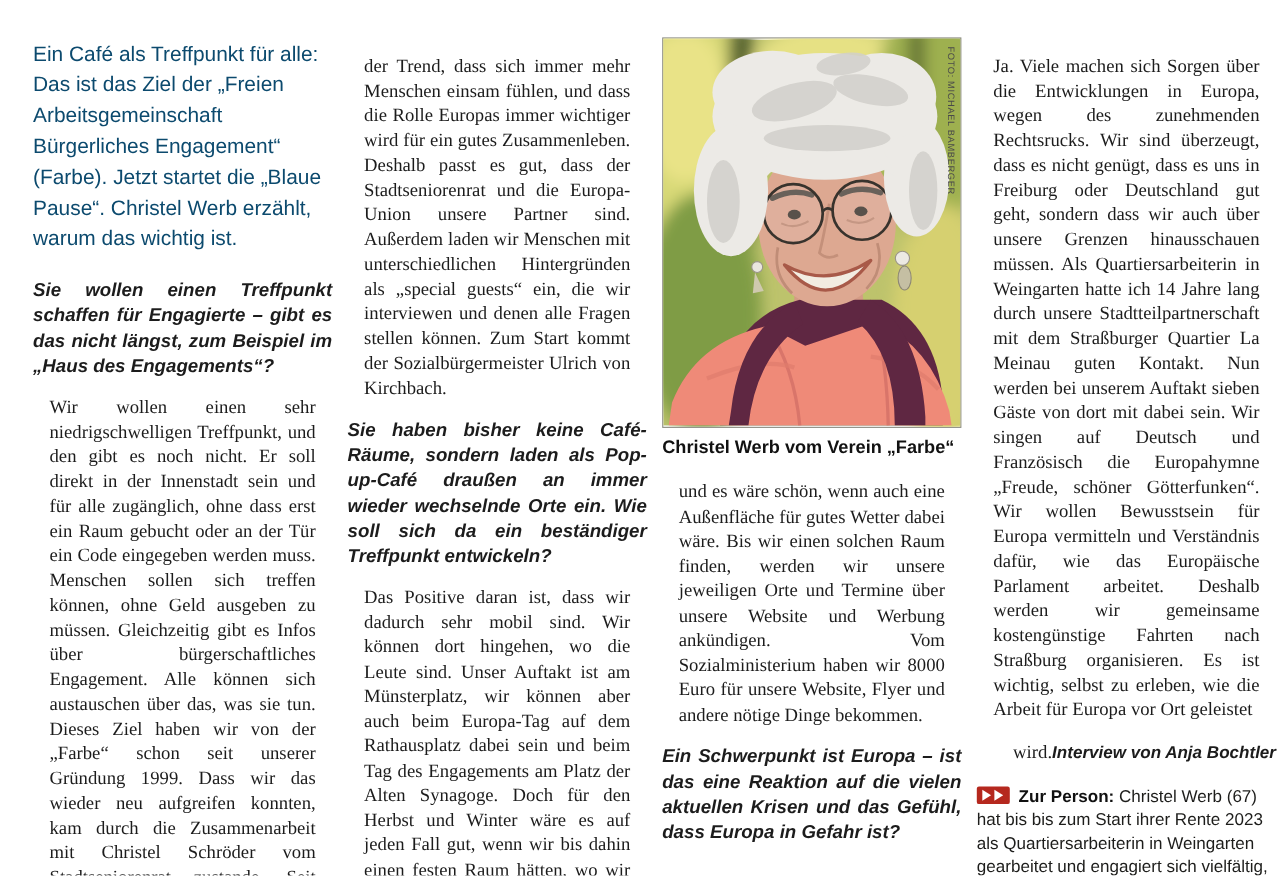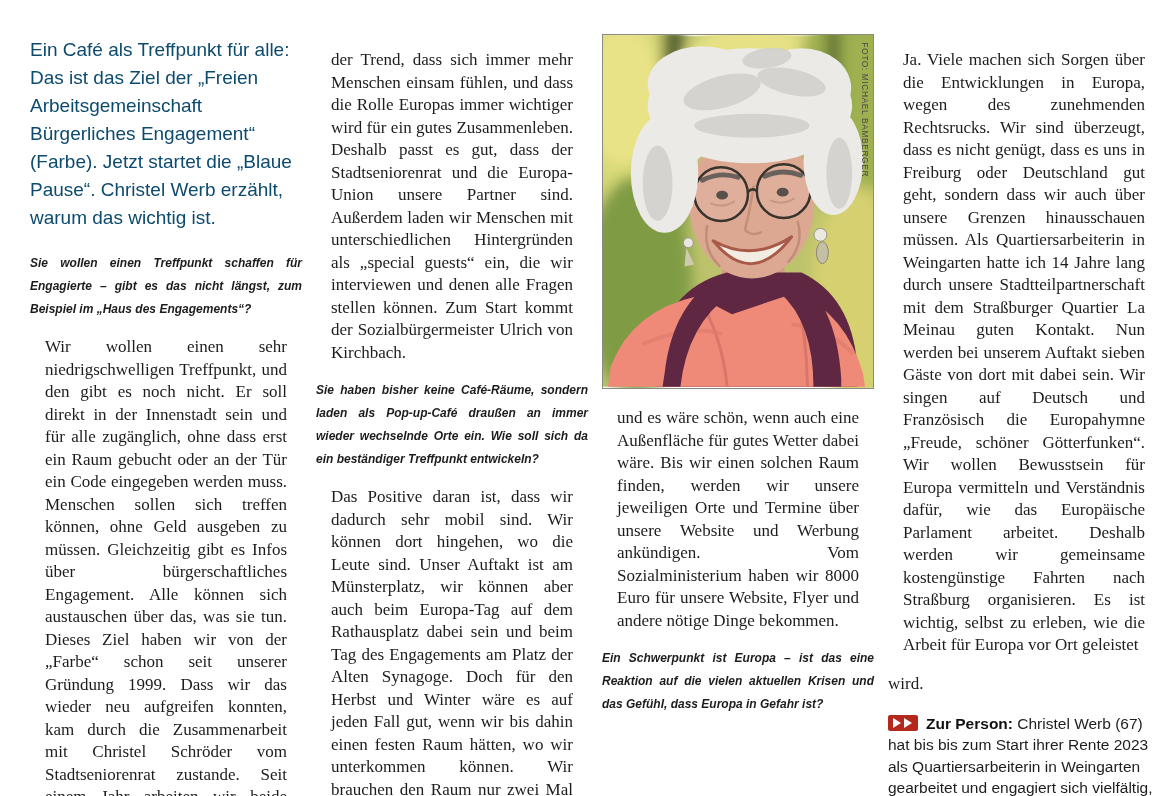--- a/index.html
+++ b/index.html
@@ -30,21 +30,21 @@
 
   .lead {
     font-family: "Liberation Sans", sans-serif;
     font-size: 19px; line-height: 28px;
     color: #0c4a6e;
     margin: 2px 0 20px 0;
   }
   .question {
     font-family: "Liberation Sans", sans-serif;
     font-weight: 700; font-style: italic;
-    font-size: 12px; line-height: 23px;
+    font-size: 17px; line-height: 23px;
     text-align: justify;
     margin: 0 0 4px 0;
     hyphens: auto;
   }
   .bodytext {
     font-size: 17px; line-height: 22.5px;
     text-align: justify;
     margin: 15px;
     hyphens: auto;
   }
@@ -56,21 +56,21 @@
   .photo-frame svg { display: block; }
   .caption {
     font-family: "Liberation Sans", sans-serif;
     font-weight: 700;
     font-size: 16.5px; line-height: 21px;
     margin-top: 8px;
     color: #111;
   }
 
   .lastline {
-    display: flex; justify-content: space-between; align-items: baseline;
+    display: flex; justify-content: flex-end; align-items: baseline;
     font-size: 17px; line-height: 23px;
   }
   .byline {
     font-family: "Liberation Sans", sans-serif;
     font-weight: 700; font-style: italic;
     font-size: 15.5px;
   }
 
   .infobox {
     font-family: "Liberation Sans", sans-serif;
@@ -179,28 +179,30 @@
               <ellipse cx="55" cy="148" rx="15" ry="38"></ellipse>
               <ellipse cx="238" cy="138" rx="13" ry="36"></ellipse>
               <ellipse cx="150" cy="90" rx="58" ry="12"></ellipse>
               <ellipse cx="165" cy="22" rx="25" ry="10" transform="rotate(-8 165 22)"></ellipse>
             </g>
           </g>
 
           <text transform="rotate(90 261 6)" x="261" y="6" font-family="Liberation Sans, sans-serif" font-size="8.5" fill="#4a4a4a" letter-spacing="0.6">FOTO: MICHAEL BAMBERGER</text>
         </svg>
       </div>
+      <div class="caption">Christel Werb vom Verein „Farbe“</div>
       <p class="bodytext mt18">und es wäre schön, wenn auch eine Außenfläche für gutes Wetter dabei wäre. Bis wir einen solchen Raum finden, werden wir unsere jeweiligen Orte und Termine über unsere Website und Werbung ankündigen. Vom Sozialministerium haben wir 8000 Euro für unsere Website, Flyer und andere nötige Dinge bekommen.</p>
       <p class="question mt14">Ein Schwerpunkt ist Europa – ist das eine Reaktion auf die vielen aktuellen Krisen und das Gefühl, dass Europa in Gefahr ist?</p>
     </div>
 
     <div class="col">
       <p class="bodytext">Ja. Viele machen sich Sorgen über die Entwicklungen in Europa, wegen des zunehmenden Rechtsrucks. Wir sind überzeugt, dass es nicht genügt, dass es uns in Freiburg oder Deutschland gut geht, sondern dass wir auch über unsere Grenzen hinausschauen müssen. Als Quartiersarbeiterin in Weingarten hatte ich 14 Jahre lang durch unsere Stadtteilpartnerschaft mit dem Straßburger Quartier La Meinau guten Kontakt. Nun werden bei unserem Auftakt sieben Gäste von dort mit dabei sein. Wir singen auf Deutsch und Französisch die Europahymne „Freude, schöner Götterfunken“. Wir wollen Bewusstsein für Europa vermitteln und Verständnis dafür, wie das Europäische Parlament arbeitet. Deshalb werden wir gemeinsame kostengünstige Fahrten nach Straßburg organisieren. Es ist wichtig, selbst zu erleben, wie die Arbeit für Europa vor Ort geleistet</p>
       <div class="lastline">
         <span>wird.</span>
+        <span class="byline">Interview von Anja Bochtler</span>
       </div>
 
 
       <p class="infobox mt18">
         <span class="marker" style="background: rgb(181, 40, 30);"><span class="tri t1"></span><span class="tri t2"></span></span><span class="bold-lead">Zur Person:</span><span> Christel Werb (67) hat bis bis zum Start ihrer Rente 2023 als Quartiersarbeiterin in Weingarten gearbeitet und engagiert sich vielfältig, unter anderem auch bei der Bewohner-Ini in der Unterwiehre, wo sie selbst wohnt.</span>
       </p>
     </div>
 
   </div>
 </div>

